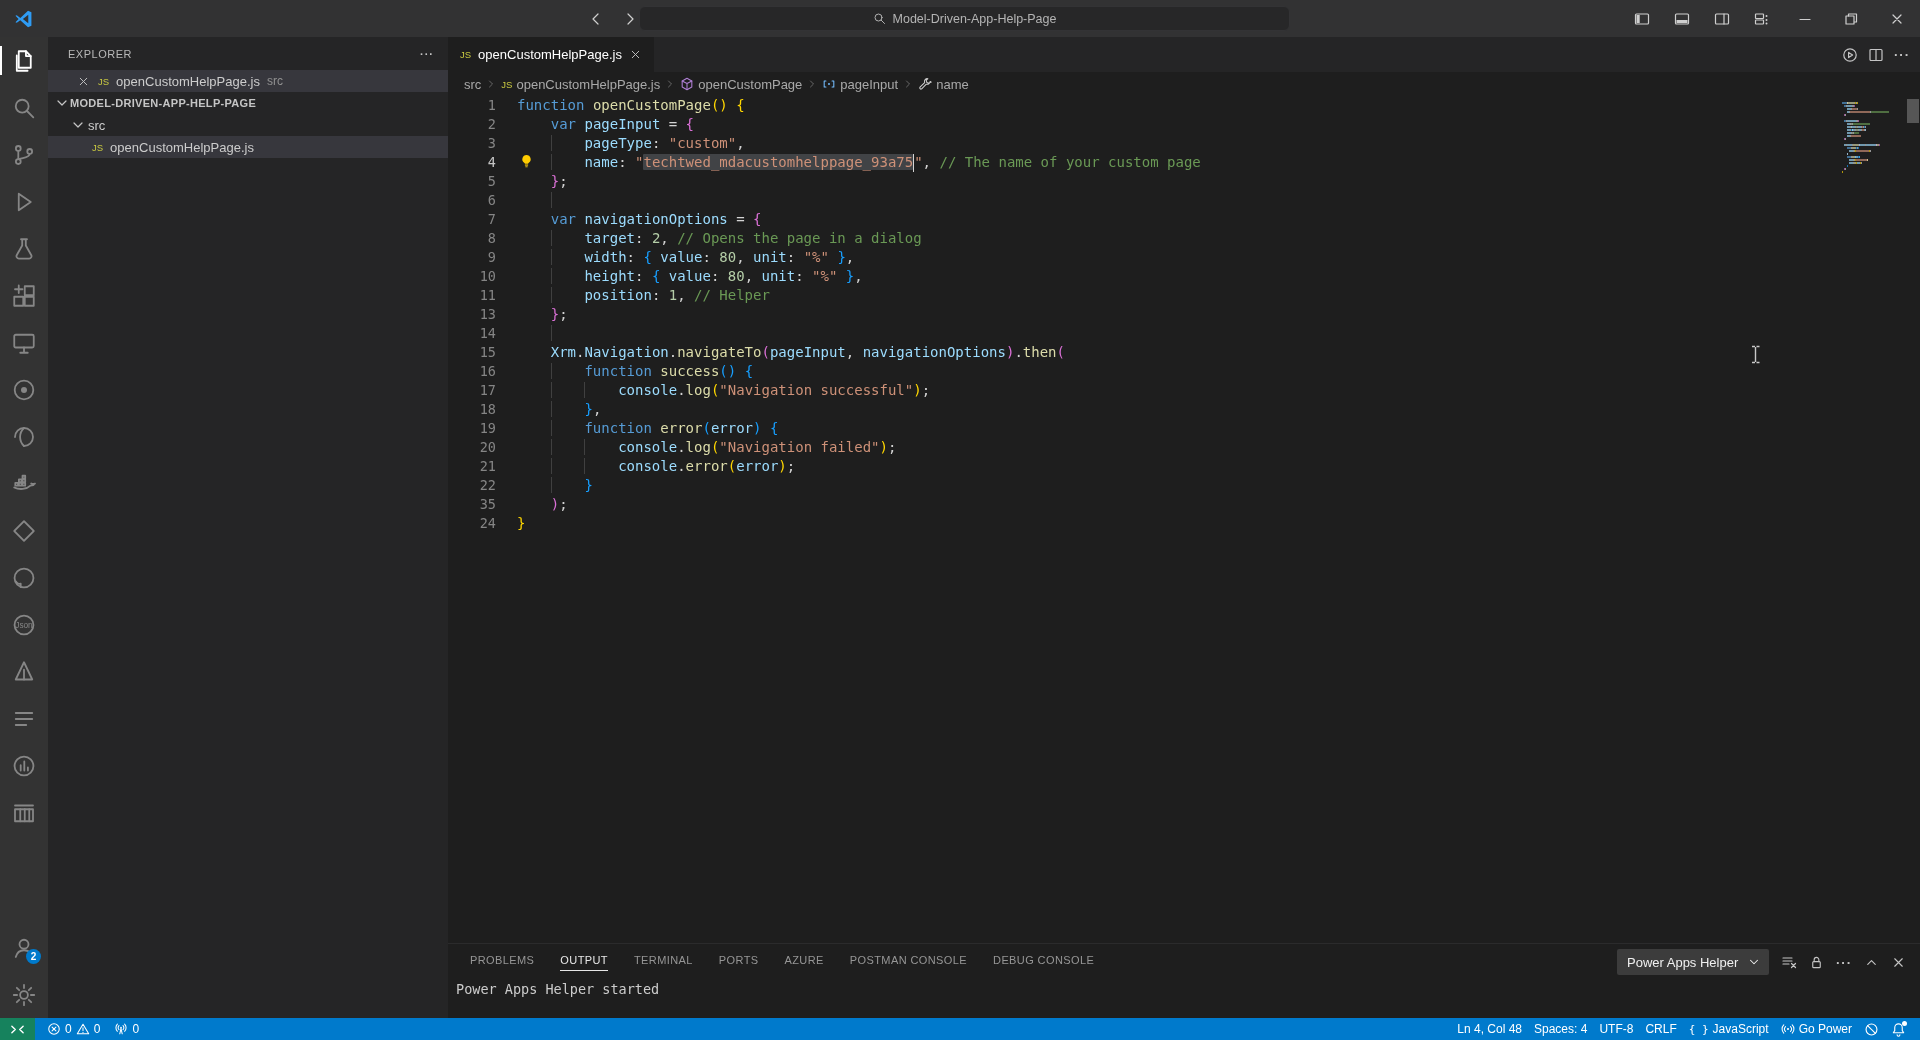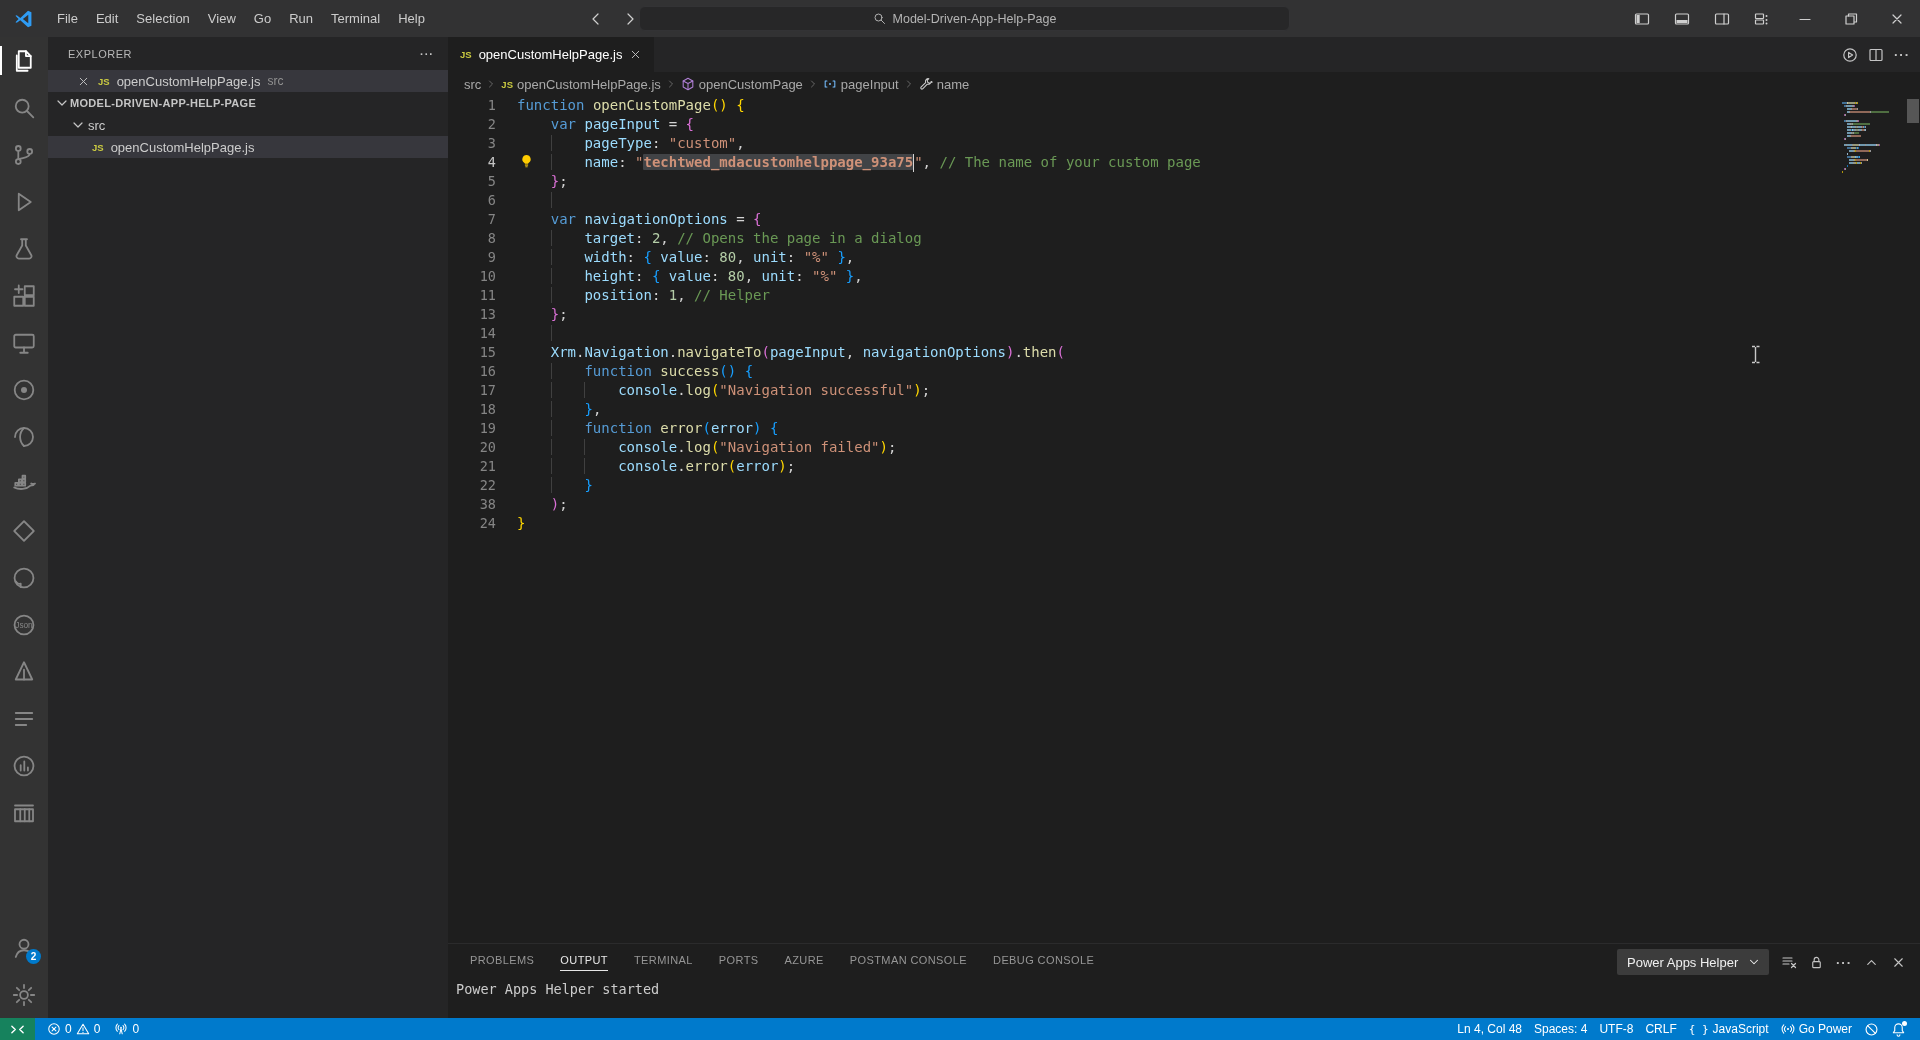--- a/index.html
+++ b/index.html
@@ -33,21 +33,21 @@
 
   
   .sidebar { position:absolute; left:48px; top:37px; bottom:22px; width:400px; background:#252526; z-index:20; }
   .sb-title { height:33px; display:flex; align-items:center; padding:0 14px 0 20px; font-size:11px; letter-spacing:.5px; color:#b8b8b8; }
   .sb-title .more { margin-left:auto; color:#c5c5c5; font-weight:700; letter-spacing:1px; }
   .sb-row { height:22px; display:flex; align-items:center; font-size:13px; color:#cccccc; position:relative; }
   .sb-row.selected { background:#37373d; }
   .sb-header { font-weight:700; font-size:11px; color:#c5c5c5; letter-spacing:.3px; }
   .sb-chevron { width:16px; height:16px; color:#c5c5c5; flex:none; }
   .close-x { color:#c0c0c0; }
-  .js-badge { color:#cbcb41; font-weight:700; font-size:9.5px; letter-spacing:0; font-family:"Liberation Sans",sans-serif; }
+  .js-badge { color:#cbcb41; font-weight:400; font-size:9.5px; letter-spacing:0; font-family:"Liberation Sans",sans-serif; }
   .sb-detail { color:#919191; margin-left:7px; font-size:12px; }
   .sb-bottom { position:absolute; left:0; right:0; bottom:0; }
   .sb-bottom .sb-row { border-top:1px solid #303031; height:22px; }
 
   
   .editor { position:absolute; left:448px; top:37px; right:0; bottom:22px; display:flex; flex-direction:column; background:#1e1e1e; }
   .tabbar { height:35px; background:#252526; display:flex; align-items:stretch; flex:none; }
   .tab { display:flex; align-items:center; gap:7px; padding:0 12px; background:#1e1e1e; color:#ffffff; font-size:13px; }
   .editor-actions { margin-left:auto; display:flex; align-items:center; gap:10px; padding-right:10px; color:#c5c5c5; }
   .breadcrumbs { height:24px; flex:none; display:flex; align-items:center; padding-left:16px; gap:4px; font-size:13px; color:#a9a9a9; }
@@ -55,21 +55,21 @@
   .bc-sep { color:#6e6e6e; }
 
   .codewrap { flex:1; position:relative; overflow:hidden; font-family:"DejaVu Sans Mono","Liberation Mono",monospace; font-size:14px; line-height:19px; }
   .line { display:flex; height:19px; white-space:pre; }
   .num { width:48px; flex:none; text-align:right; color:#858585; user-select:none; font-size:13.5px; }
   .line-content { white-space:pre; margin-left:21px; }
   .cur-line .num { color:#c6c6c6; }
   .k{color:#569cd6} .p{color:#d4d4d4} .f{color:#dcdcaa} .v{color:#9cdcfe}
   .s{color:#ce9178} .n{color:#b5cea8} .c{color:#6a9955}
   .b1{color:#ffd700} .b2{color:#da70d6} .b3{color:#179fff}
-  .hl{color:#ce9178; background:rgba(115,120,126,.42); border-radius:1px;font-weight:bold;}
+  .hl{color:#ce9178; background:rgba(115,120,126,.42); border-radius:1px;}
   .g{ box-shadow:inset 1px 0 0 #404040; }
   .cursor-caret{ display:inline-block; width:0; border-left:1.3px solid #d4d4d4; height:18px; vertical-align:bottom; }
   .bulb { position:absolute; left:71px; top:58px; }
   .ibeam { position:absolute; left:1302px; top:249px; color:#bfbfbf; }
 
   .minimap { position:absolute; top:6px; right:16px; width:62px; }
   .mm-row { height:2px; margin-bottom:1px; display:flex; }
   .mm-seg { height:2px; flex:none; opacity:.65; }
   .ov-thumb { position:absolute; right:1px; top:3px; width:12px; height:24px; background:rgba(255,255,255,.25); }
 
@@ -92,30 +92,20 @@
 </style>
 </head>
 <body>
 
 <div class="titlebar">
   <div class="logo">
     <svg width="18" height="18" viewBox="0 0 16 16">
         <path fill="#2f9cf4" stroke="none" d="M11.6 0.6 4.7 7 1.6 4.6 0.4 5.2 3.2 8 0.4 10.8l1.2.6L4.7 9l6.9 6.4 3-1.4V2L11.6.6zM11.8 4.3v7.4L7 8l4.8-3.7z"></path>
       </svg>
   </div>
-  <div class="menus">
-      <div class="menu-item">File</div>
-      <div class="menu-item">Edit</div>
-      <div class="menu-item">Selection</div>
-      <div class="menu-item">View</div>
-      <div class="menu-item">Go</div>
-      <div class="menu-item">Run</div>
-      <div class="menu-item">Terminal</div>
-      <div class="menu-item">Help</div>
-    </div>
   <div class="nav-arrows">
     <span class="tb-icon" style="width:22px">
         <svg class="ico" width="16" height="16" viewBox="0 0 16 16">
           <path d="M10 3 5 8l5 5"></path>
         </svg>
       </span>
     <span class="tb-icon" style="width:22px">
         <svg class="ico" width="16" height="16" viewBox="0 0 16 16">
           <path d="M6 3l5 5-5 5"></path>
         </svg>
@@ -439,21 +429,21 @@
         <div class="line"><span class="num">13</span><span class="line-content"><span class="">    </span><span class="b2">}</span><span class="p">;</span></span></div>
         <div class="line"><span class="num">14</span><span class="line-content"><span class="">    </span><span class="g"> </span></span></div>
         <div class="line"><span class="num">15</span><span class="line-content"><span class="">    </span><span class="v">Xrm</span><span class="p">.</span><span class="v">Navigation</span><span class="p">.</span><span class="f">navigateTo</span><span class="b2">(</span><span class="v">pageInput</span><span class="p">, </span><span class="v">navigationOptions</span><span class="b2">)</span><span class="p">.</span><span class="f">then</span><span class="b2">(</span></span></div>
         <div class="line"><span class="num">16</span><span class="line-content"><span class="">    </span><span class="g">    </span><span class="k">function</span><span class="p"> </span><span class="f">success</span><span class="b3">()</span><span class="p"> </span><span class="b3">{</span></span></div>
         <div class="line"><span class="num">17</span><span class="line-content"><span class="">    </span><span class="g">    </span><span class="g">    </span><span class="v">console</span><span class="p">.</span><span class="f">log</span><span class="b1">(</span><span class="s">"Navigation successful"</span><span class="b1">)</span><span class="p">;</span></span></div>
         <div class="line"><span class="num">18</span><span class="line-content"><span class="">    </span><span class="g">    </span><span class="b3">}</span><span class="p">,</span></span></div>
         <div class="line"><span class="num">19</span><span class="line-content"><span class="">    </span><span class="g">    </span><span class="k">function</span><span class="p"> </span><span class="f">error</span><span class="b3">(</span><span class="v">error</span><span class="b3">)</span><span class="p"> </span><span class="b3">{</span></span></div>
         <div class="line"><span class="num">20</span><span class="line-content"><span class="">    </span><span class="g">    </span><span class="g">    </span><span class="v">console</span><span class="p">.</span><span class="f">log</span><span class="b1">(</span><span class="s">"Navigation failed"</span><span class="b1">)</span><span class="p">;</span></span></div>
         <div class="line"><span class="num">21</span><span class="line-content"><span class="">    </span><span class="g">    </span><span class="g">    </span><span class="v">console</span><span class="p">.</span><span class="f">error</span><span class="b1">(</span><span class="v">error</span><span class="b1">)</span><span class="p">;</span></span></div>
         <div class="line"><span class="num">22</span><span class="line-content"><span class="">    </span><span class="g">    </span><span class="b3">}</span></span></div>
-        <div class="line"><span class="num">38</span><span class="line-content"><span class="">    </span><span class="b2">)</span><span class="p">;</span></span></div>
+        <div class="line"><span class="num">35</span><span class="line-content"><span class="">    </span><span class="b2">)</span><span class="p">;</span></span></div>
         <div class="line"><span class="num">24</span><span class="line-content"><span class="b1">}</span></span></div>
       </div>
     <div class="bulb">
       <svg width="15" height="15" viewBox="0 0 16 16">
           <path fill="#ffcc00" stroke="none" d="M8 1a4.5 4.5 0 0 1 2.5 8.2c-.5.4-.8.9-.8 1.3H6.3c0-.4-.3-.9-.8-1.3A4.5 4.5 0 0 1 8 1z"></path>
           <rect x="6.3" y="11.2" width="3.4" height="1.2" fill="#ffcc00" stroke="none"></rect>
           <rect x="6.8" y="13" width="2.4" height="1.2" fill="#caa91b" stroke="none"></rect>
         </svg>
     </div>
     <div class="minimap" id="minimap">

